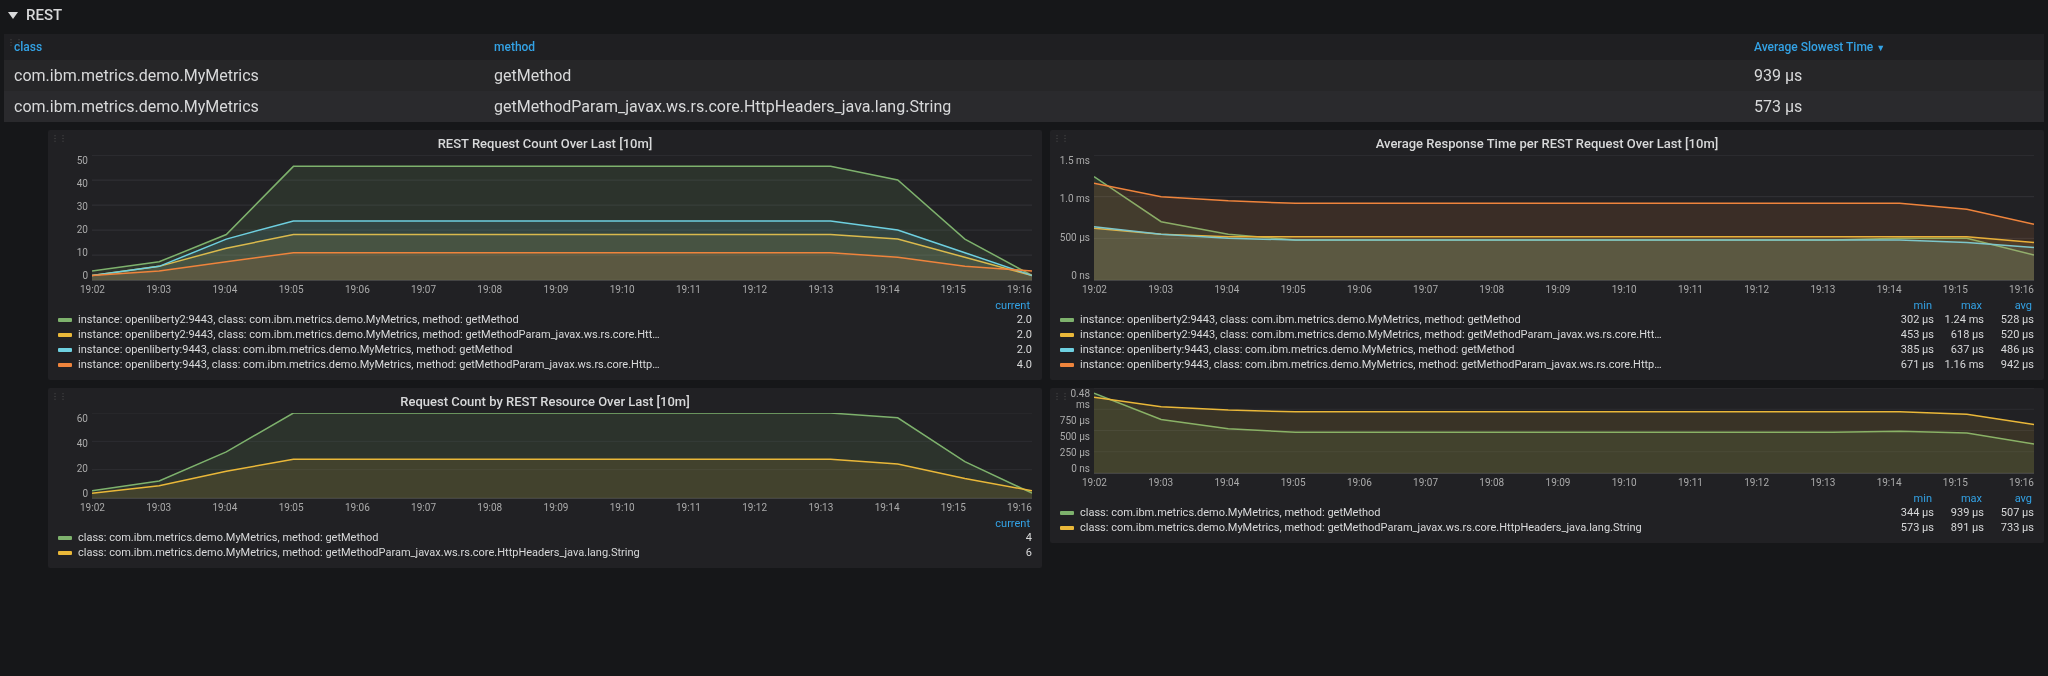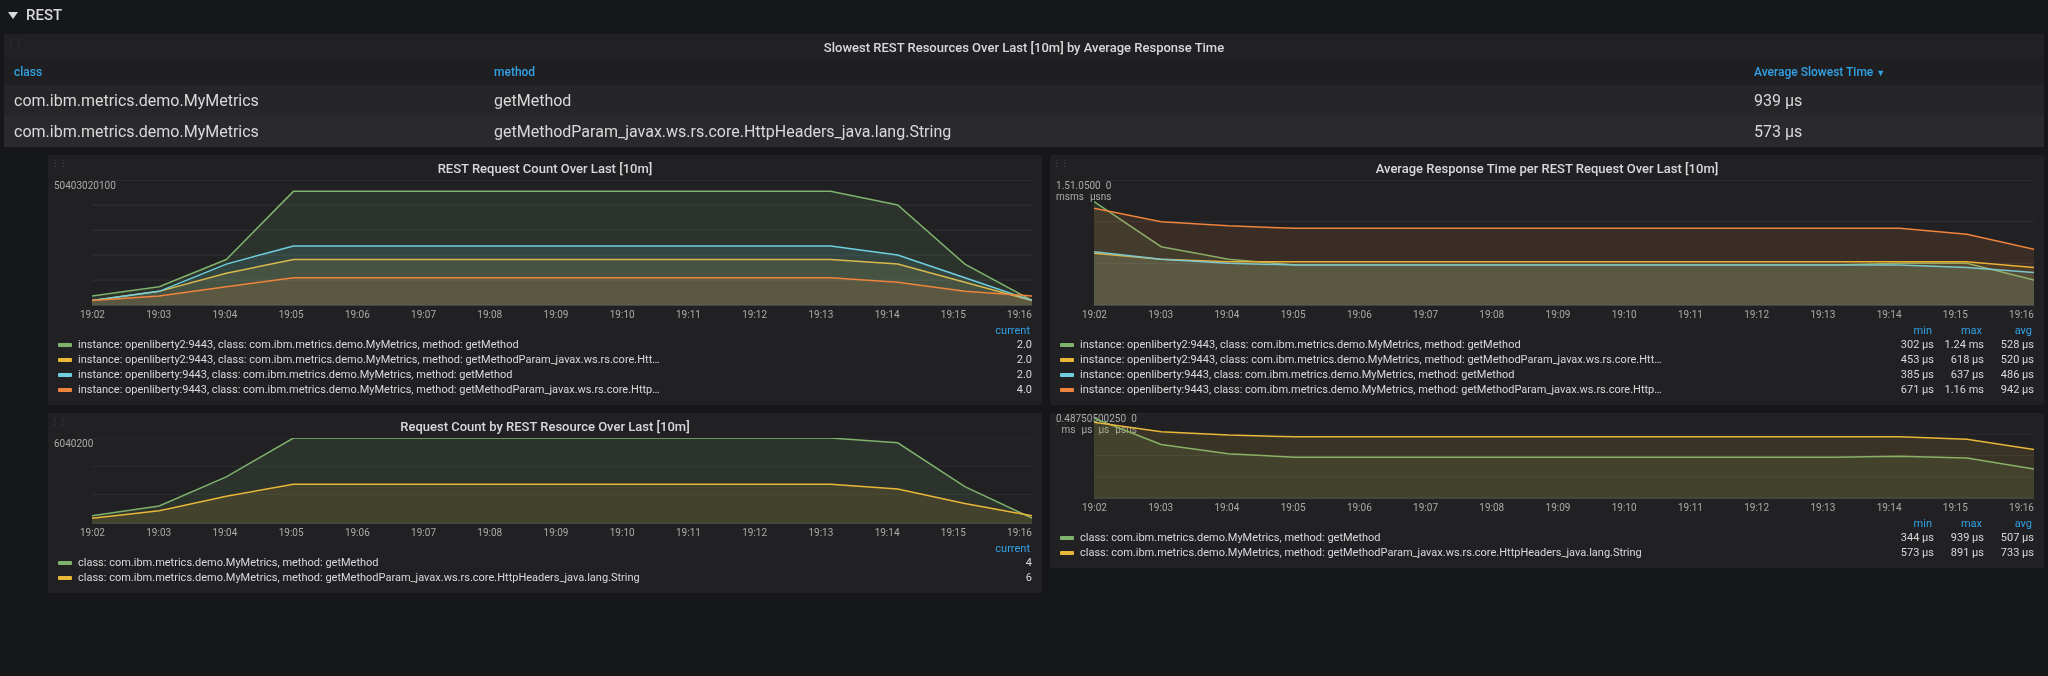--- a/index.html
+++ b/index.html
@@ -68,21 +68,21 @@
 .chart-body {
   position: relative;
   height: 140px;
   padding: 0 10px 0 30px;
 }
 .chart-body-tall { height: 100px; }
 .chart-axes {
   position: absolute;
   left: 6px; top: 0; bottom: 14px;
   display: flex;
-  flex-direction: row;
+  flex-direction: column;
   justify-content: space-between;
   font-size: 10px;
   color: #aaa;
   text-align: right;
   width: 34px;
 }
 .chart-plot {
   position: absolute;
   left: 44px; right: 10px; top: 0; bottom: 14px;
   border-bottom: 1px solid #444;
@@ -134,21 +134,20 @@
 </head>
 <body>
 
 <div class="section-header">
   <span class="chevron"></span>
   <span class="section-title">REST</span>
 </div>
 
 <div class="panel table-panel">
   <span class="panel-handle">⋮⋮</span>
-  <div class="panel-title">Slowest REST Resources Over Last [10m] by Average Response Time</div>
   <table class="table">
     <thead>
       <tr>
         <th style="width:480px">class</th>
         <th>method</th>
         <th class="sorted" style="width:300px">
           <span>Average Slowest Time</span><span class="sort-caret">▼</span>
         </th>
       </tr>
     </thead>

